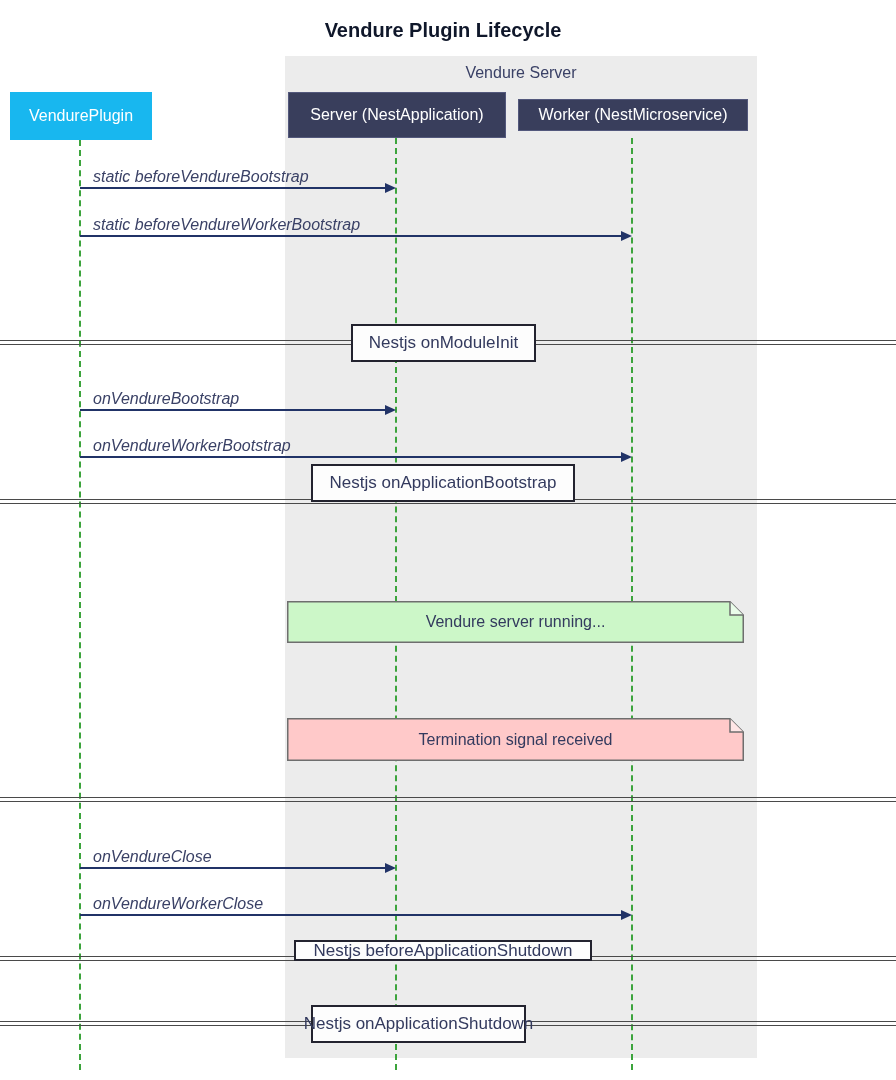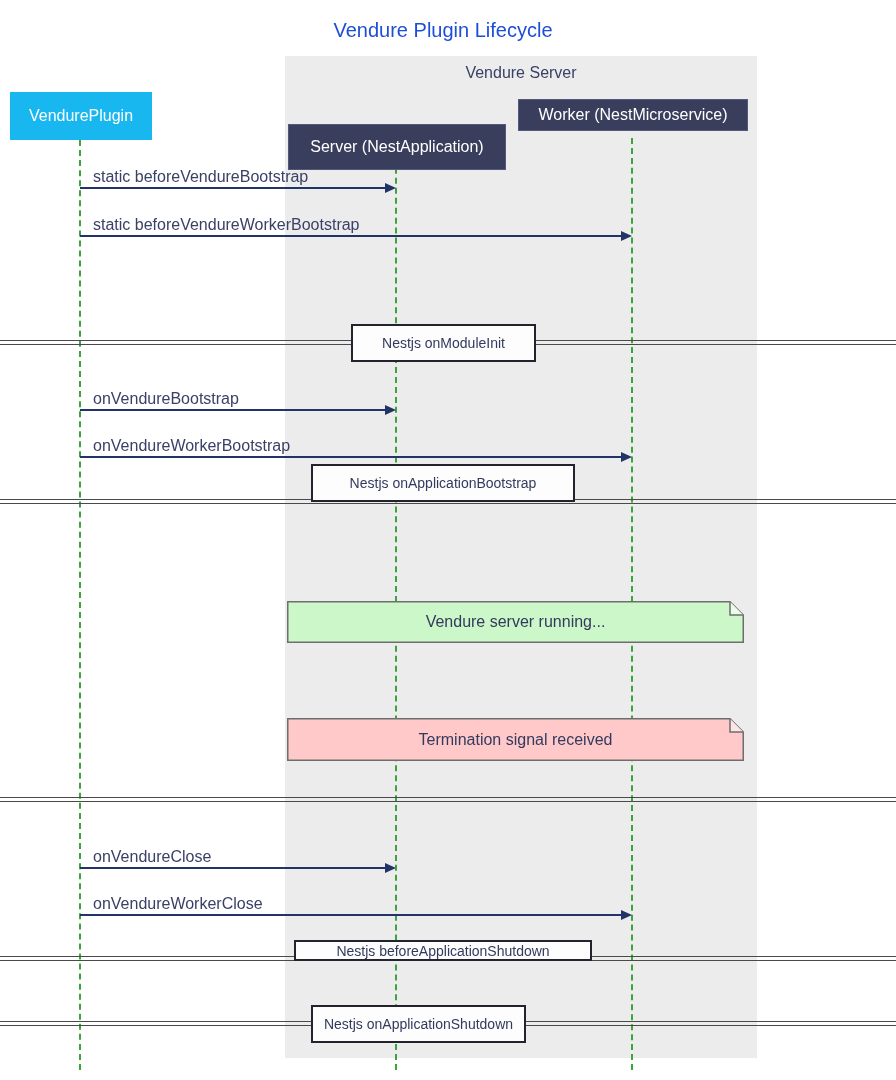--- a/index.html
+++ b/index.html
@@ -4,57 +4,57 @@
 <style>
   html,body{margin:0;padding:0;background:#fff;}
   #stage{
     position:relative;width:896px;height:1080px;background:#ffffff;
     font-family:"Liberation Sans", sans-serif;color:#333a5e;overflow:hidden;
   }
   .abs{position:absolute;}
   
   .title{
     top:19px;left:443px;transform:translateX(-50%);
-    font-size:20px;font-weight:normal;color:#1d4ed8;white-space:nowrap;z-index:5;
+    font-size:20px;font-weight:bold;color:#0f172a;white-space:nowrap;z-index:5;
   }
   
   .group-rect{left:285px;top:56px;width:472px;height:1002px;background:#ececec;z-index:0;}
   .group-label{left:285px;top:64px;width:472px;text-align:center;font-size:16px;color:#3a4166;z-index:1;}
   
   .actor{
     display:flex;align-items:center;justify-content:center;
     color:#ffffff;font-size:16px;white-space:nowrap;z-index:4;box-sizing:border-box;
   }
   .actor.plugin{left:10px;top:92px;width:142px;height:48px;background:#18b7ef;}
   .actor.dark{background:#393e5c;border:1px solid #53587c;}
-  .actor.server{left:288px;top:92px;width:218px;height:46px;margin-top:32px;}
+  .actor.server{left:288px;top:92px;width:218px;height:46px;}
   .actor.worker{left:518px;top:92px;width:230px;height:32px;margin-top:7px;}
   
   .lifeline{width:0;border-left:2px dashed #3ca43c;z-index:1;}
   .ll-plugin{left:79px;top:140px;height:930px;}
   .ll-server{left:395px;top:138px;height:932px;}
   .ll-worker{left:631px;top:138px;height:932px;}
   
   .msg-label{
-    font-size:16px;color:#3a4166;white-space:nowrap;z-index:3;line-height:18px;
+    font-size:16px;color:#3a4166;white-space:nowrap;z-index:3;line-height:18px;font-style:italic;
   }
   .msg-line{height:0;border-top:2px solid #213367;z-index:3;}
   .arrow-head{
     position:absolute;right:-11px;top:-6px;width:0;height:0;
     border-left:11px solid #213367;border-top:5px solid transparent;border-bottom:5px solid transparent;
   }
   
   .divider-line{
     left:0;width:896px;height:3px;
     border-top:1px solid #4a4a4a;border-bottom:1px solid #4a4a4a;z-index:2;
   }
   .divider-box{
     background:#fdfdfd;border:2px solid #23232f;box-sizing:border-box;
     display:flex;align-items:center;justify-content:center;
-    font-size:14px;color:#333a5e;white-space:nowrap;z-index:4;
+    font-size:17px;color:#333a5e;white-space:nowrap;z-index:4;
   }
   
   .note{z-index:3;}
   .note svg{display:block;}
   .note-label{
     position:absolute;left:0;top:0;width:100%;height:100%;
     display:flex;align-items:center;justify-content:center;
     font-size:16px;color:#333a5e;white-space:nowrap;
   }
 </style>

